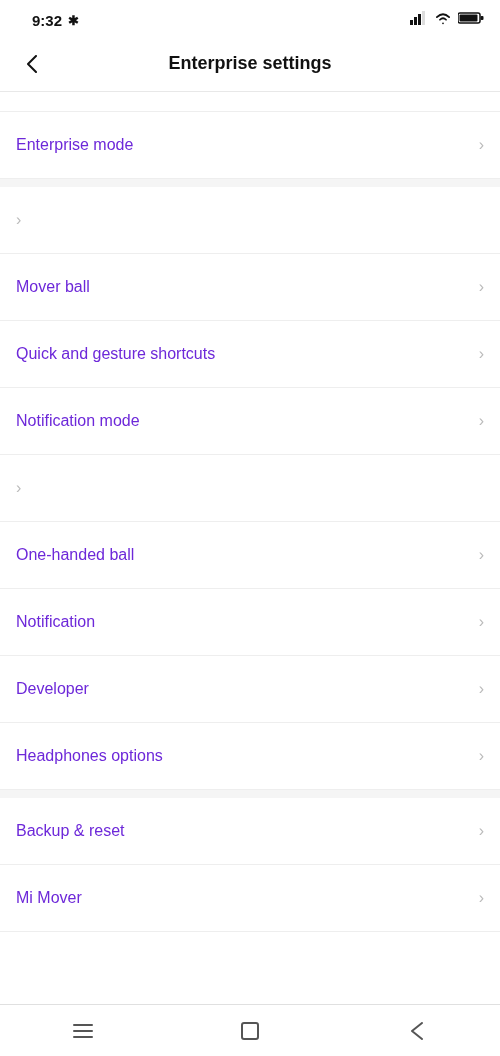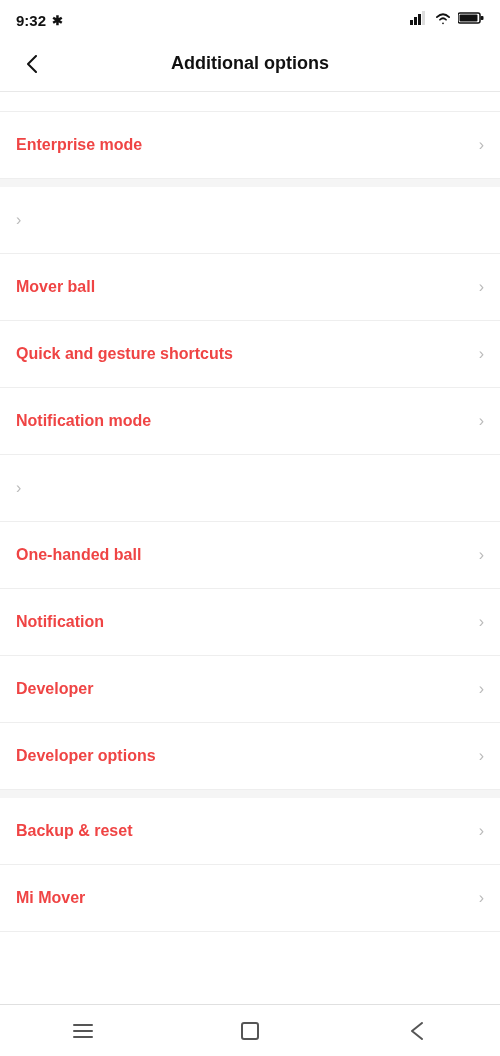--- a/index.html
+++ b/index.html
@@ -11,21 +11,21 @@
       background: #ffffff;
       font-family: -apple-system, 'Helvetica Neue', Arial, sans-serif;
       color: #111111;
     }
 
     
     .status-bar {
       display: flex;
       align-items: center;
       justify-content: space-between;
-      padding: 8px 16px 4px 16px;
+      padding: 8px 16px 4px 32px;
       height: 36px;
       background: #ffffff;
     }
 
     .status-left {
       display: flex;
       align-items: center;
       gap: 6px;
       font-size: 15px;
       font-weight: 600;
@@ -87,22 +87,22 @@
       justify-content: space-between;
       padding: 0 16px;
       height: 67px;
       border-bottom: 1px solid #eeeeee;
       cursor: pointer;
       background: #ffffff;
     }
 
     .item-label {
       font-size: 16px;
-      color: #ef4444;
-      font-weight: 700;
+      color: #6d28d9;
+      font-weight: 400;
     }
 
     .chevron {
       color: #bbbbbb;
       font-size: 16px;
     }
 
     
     .bottom-nav {
       position: fixed;
@@ -166,21 +166,21 @@
     </span>
   </div>
 </div>
 
 <div class="header">
   <div class="back-btn">
     <svg width="10" height="18" viewBox="0 0 10 18">
       <polyline points="9,1 1,9 9,17" stroke="#111" stroke-width="2" fill="none" stroke-linecap="round" stroke-linejoin="round"></polyline>
     </svg>
   </div>
-  <div class="header-title">Additional options</div>
+  <div class="header-title">Enterprise settings</div>
 </div>
 
 <div class="scroll-hint"></div>
 
 <div class="settings-list">
 
   <div class="settings-item">
     <span class="item-label">Enterprise mode</span>
     <span class="chevron">›</span>
   </div>
@@ -219,21 +219,21 @@
     <span class="item-label">Notification</span>
     <span class="chevron">›</span>
   </div>
 
   <div class="settings-item">
     <span class="item-label">Developer</span>
     <span class="chevron">›</span>
   </div>
 
   <div class="settings-item">
-    <span class="item-label">Developer options</span>
+    <span class="item-label">Headphones options</span>
     <span class="chevron">›</span>
   </div>
 
   <div class="section-divider"></div>
 
   <div class="settings-item">
     <span class="item-label">Backup &amp; reset</span>
     <span class="chevron">›</span>
   </div>
 

